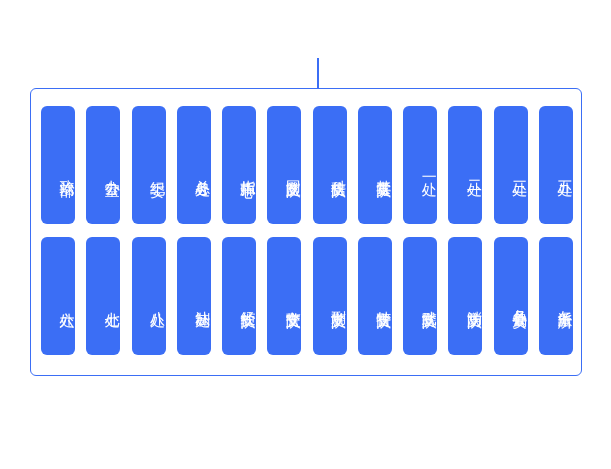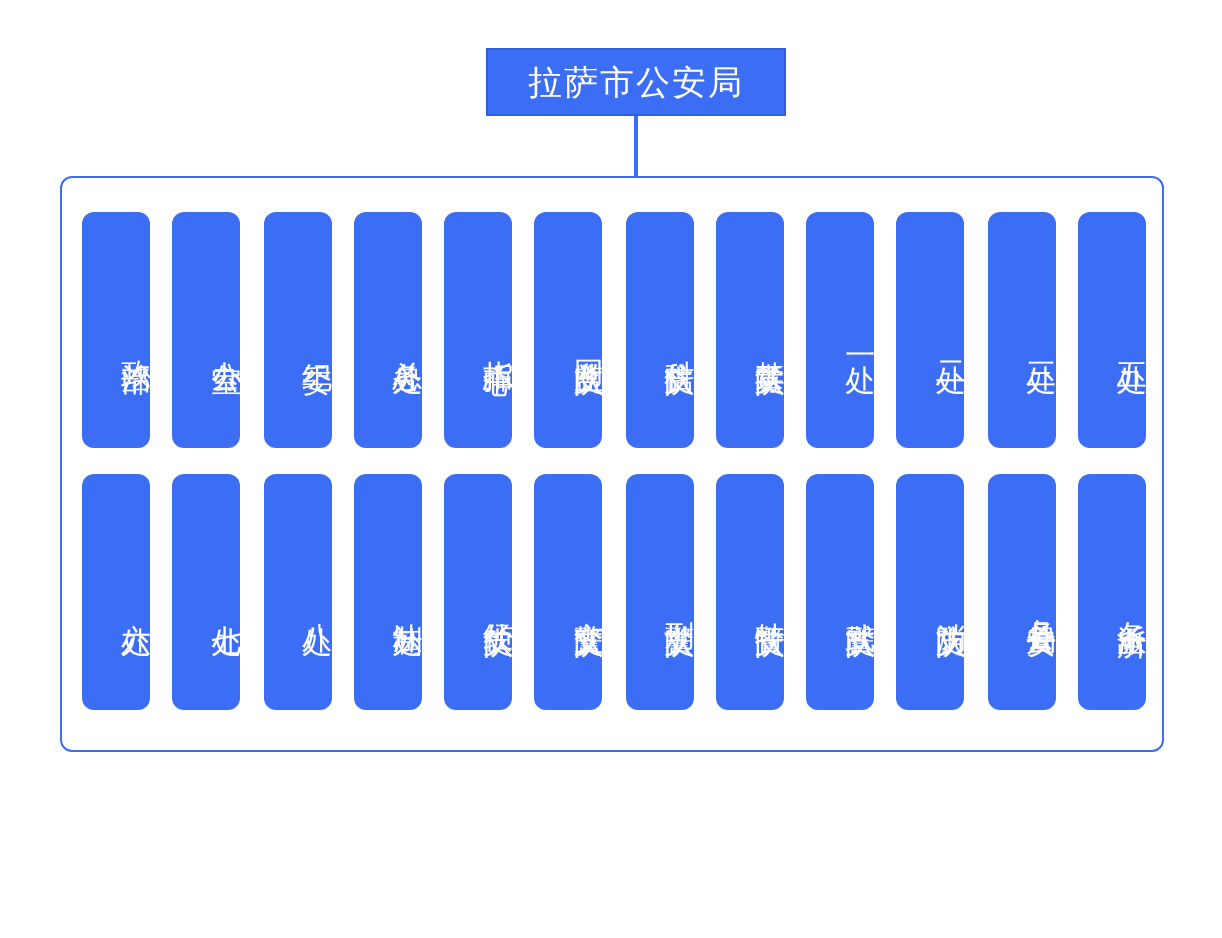--- a/index.html
+++ b/index.html
@@ -84,21 +84,20 @@
     padding-top: 9px;
     box-sizing: border-box;
     white-space: pre-wrap;
   }
 </style>
 </head>
 <body>
 
 <div id="org-chart">
 
-  <div class="root-node">拉萨市公安局</div>
 
   <div class="connector-vertical"></div>
 
   <div class="group-box">
 
     <div class="row row-1">
       <div class="unit-node">政治部</div>
       <div class="unit-node">办公室</div>
       <div class="unit-node">纪委</div>
       <div class="unit-node">总务处</div>

